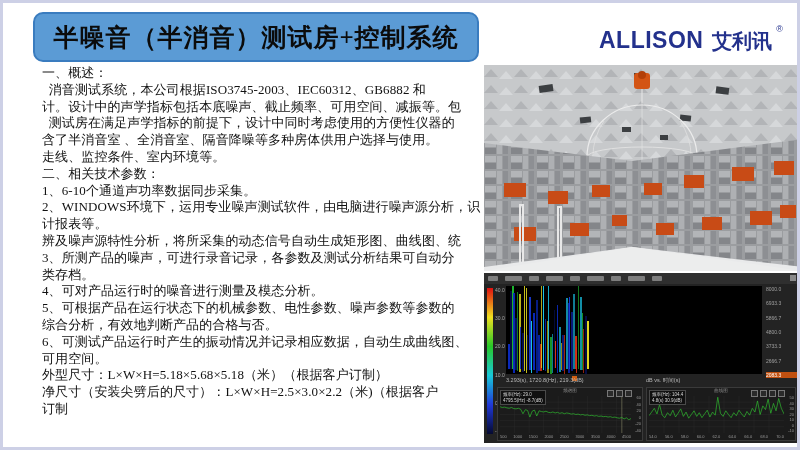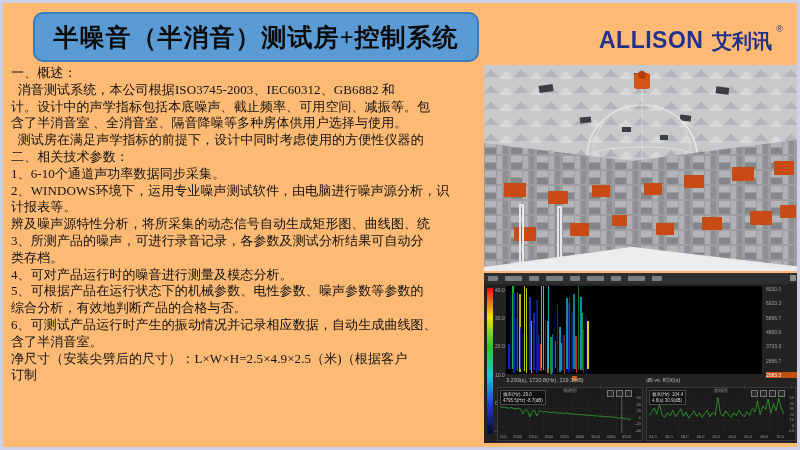--- a/index.html
+++ b/index.html
@@ -1,29 +1,29 @@
 <!DOCTYPE html>
 <html><head>
 <meta charset="utf-8">
 <style>
   html,body{margin:0;padding:0;background:#9b99b5;}
-  .page{position:relative;width:800px;height:450px;box-sizing:border-box;background:#fdba74;
+  .page{position:relative;width:800px;height:450px;box-sizing:border-box;background:#ffffff;
         border:3px solid #cdd0e6;overflow:hidden;font-family:"Liberation Serif",serif;}
   
   .banner{position:absolute;left:30px;top:9px;width:442px;height:46px;background:#5b9bd5;
           border:2px solid #3a7cbf;border-radius:10px;display:flex;align-items:center;justify-content:center;}
   .banner span{font-size:25px;font-weight:bold;color:#0b0b0b;letter-spacing:1px;white-space:nowrap;}
   .logo{position:absolute;right:14px;top:24px;color:#23318c;white-space:nowrap;
         font-family:"Liberation Sans",sans-serif;}
   .logo .lat{font-size:23px;font-weight:800;letter-spacing:0.5px;}
   .logo .cn{font-size:20px;font-weight:800;margin-left:4px;}
   .logo sup{font-size:9px;position:relative;top:-10px;}
   
   .body-text{position:absolute;left:8px;top:62px;width:474px;color:#111;}
-  .body-text .tl{font-size:13px;line-height:16.8px;white-space:pre;letter-spacing:0.1px;}
+  .body-text .tl{font-size:13px;line-height:16.8px;white-space:pre;letter-spacing:0.1px;margin-left:31px;}
   
   .photo{position:absolute;left:481px;top:62px;width:319px;height:206px;overflow:hidden;background:#c9cbcd;}
   
   .app{position:absolute;left:481px;top:270px;width:314px;height:170px;background:#232323;
        font-family:"Liberation Sans",sans-serif;overflow:hidden;}
   .app .toolbar{position:absolute;left:0;top:0;width:100%;height:11px;background:#2f2f2f;
                 display:flex;align-items:center;gap:7px;padding-left:4px;box-sizing:border-box;}
   .app .toolbar .titem{height:5px;background:#9a9a9a;opacity:.75;border-radius:1px;}
   .app .toolbar .winbtn{position:absolute;right:2px;top:2px;width:6px;height:6px;background:#8a8a8a;}
   .colorbar{position:absolute;left:3px;top:15px;width:6px;height:146px;
@@ -68,35 +68,37 @@
   <div class="logo">
     <span class="lat">ALLISON</span>
     <span class="cn">艾利讯</span>
     <sup>®</sup>
   </div>
 
   <div class="body-text" id="bodyText">
       <div class="tl">一、概述：</div>
       <div class="tl">  消音测试系统，本公司根据ISO3745-2003、IEC60312、GB6882 和</div>
       <div class="tl">计。设计中的声学指标包括本底噪声、截止频率、可用空间、减振等。包</div>
+      <div class="tl">  测试房在满足声学指标的前提下，设计中同时考虑使用的方便性仪器的</div>
       <div class="tl">含了半消音室 、全消音室、隔音降噪等多种房体供用户选择与使用。</div>
-      <div class="tl">  测试房在满足声学指标的前提下，设计中同时考虑使用的方便性仪器的</div>
+      <div class="tl">走线、监控条件、室内环境等。</div>
       <div class="tl">二、相关技术参数：</div>
       <div class="tl">1、6-10个通道声功率数据同步采集。</div>
       <div class="tl">2、WINDOWS环境下，运用专业噪声测试软件，由电脑进行噪声源分析，识</div>
       <div class="tl">计报表等。</div>
       <div class="tl">辨及噪声源特性分析，将所采集的动态信号自动生成矩形图、曲线图、统</div>
       <div class="tl">3、所测产品的噪声，可进行录音记录，各参数及测试分析结果可自动分</div>
       <div class="tl">类存档。</div>
       <div class="tl">4、可对产品运行时的噪音进行测量及模态分析。</div>
       <div class="tl">5、可根据产品在运行状态下的机械参数、电性参数、噪声参数等参数的</div>
       <div class="tl">综合分析，有效地判断产品的合格与否。</div>
       <div class="tl">6、可测试产品运行时产生的振动情况并记录相应数据，自动生成曲线图、</div>
-      <div class="tl">含了半消音室。</div>
-      <div class="tl">净尺寸（安装尖劈后的尺寸）：L×W×H=2.5×4.9×2.5（米)（根据客户</div>
+      <div class="tl">可用空间。</div>
+      <div class="tl">外型尺寸：L×W×H=5.18×5.68×5.18（米）（根据客户订制）</div>
+      <div class="tl">净尺寸（安装尖劈后的尺寸）：L×W×H=2.5×3.0×2.2（米)（根据客户</div>
       <div class="tl">订制</div>
     </div>
 
   <div class="photo">
     <svg width="319" height="206" viewBox="0 0 319 206">
       <defs>
         <pattern id="wedges" width="26" height="15" patternUnits="userSpaceOnUse">
           <rect width="26" height="15" fill="#9b9da0"></rect>
           <rect x="1" y="1" width="11" height="6" fill="#b3b5b8"></rect>
           <rect x="1" y="8" width="11" height="6" fill="#84868a"></rect>

